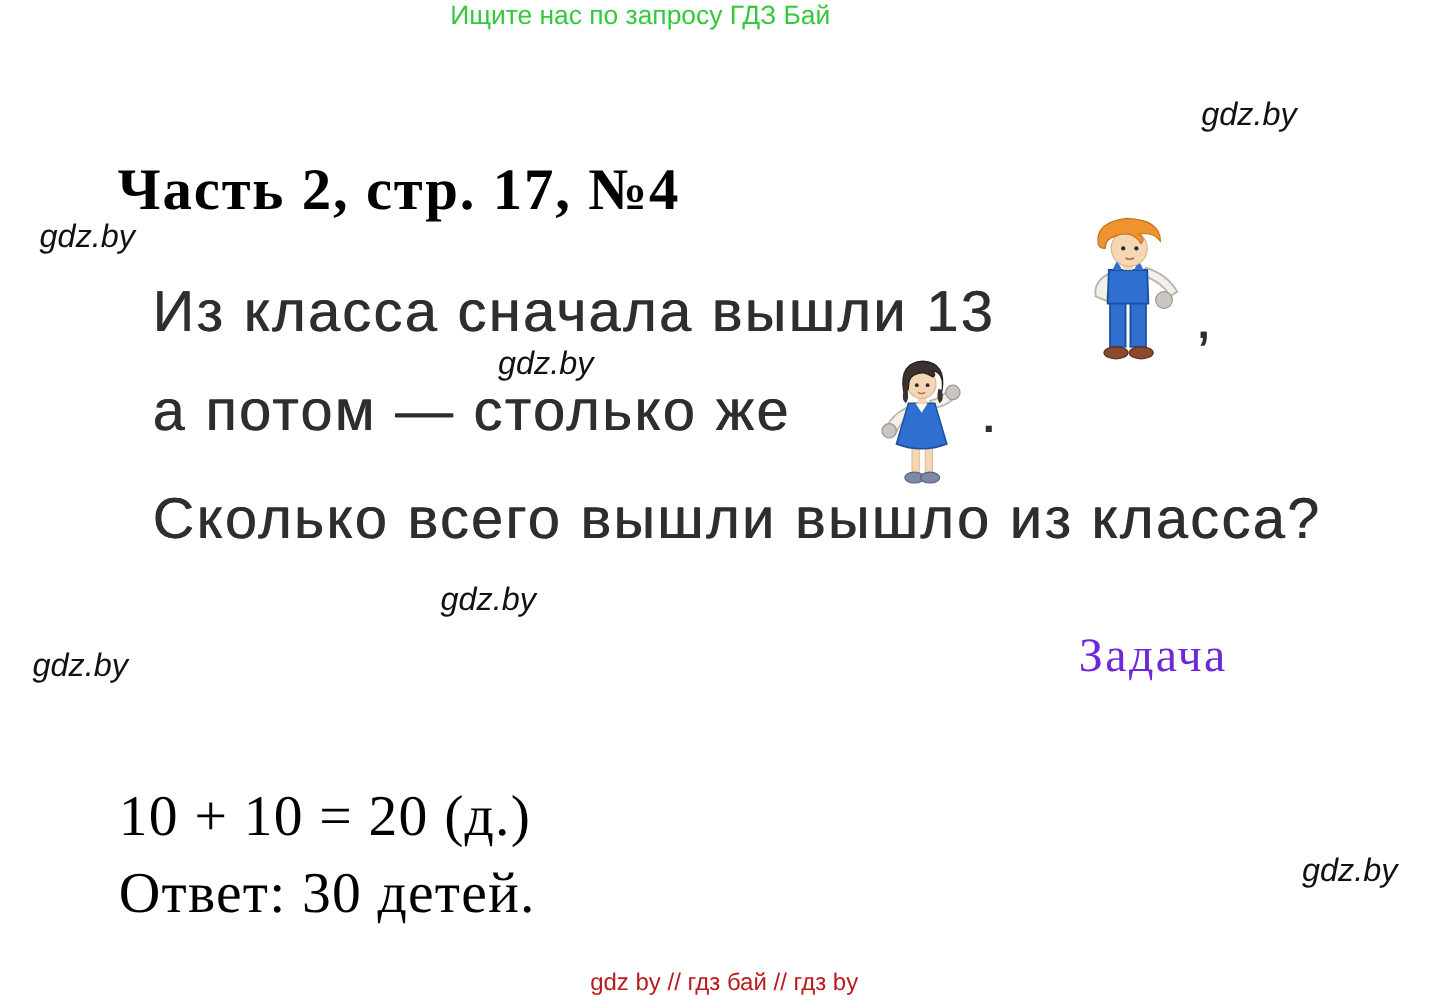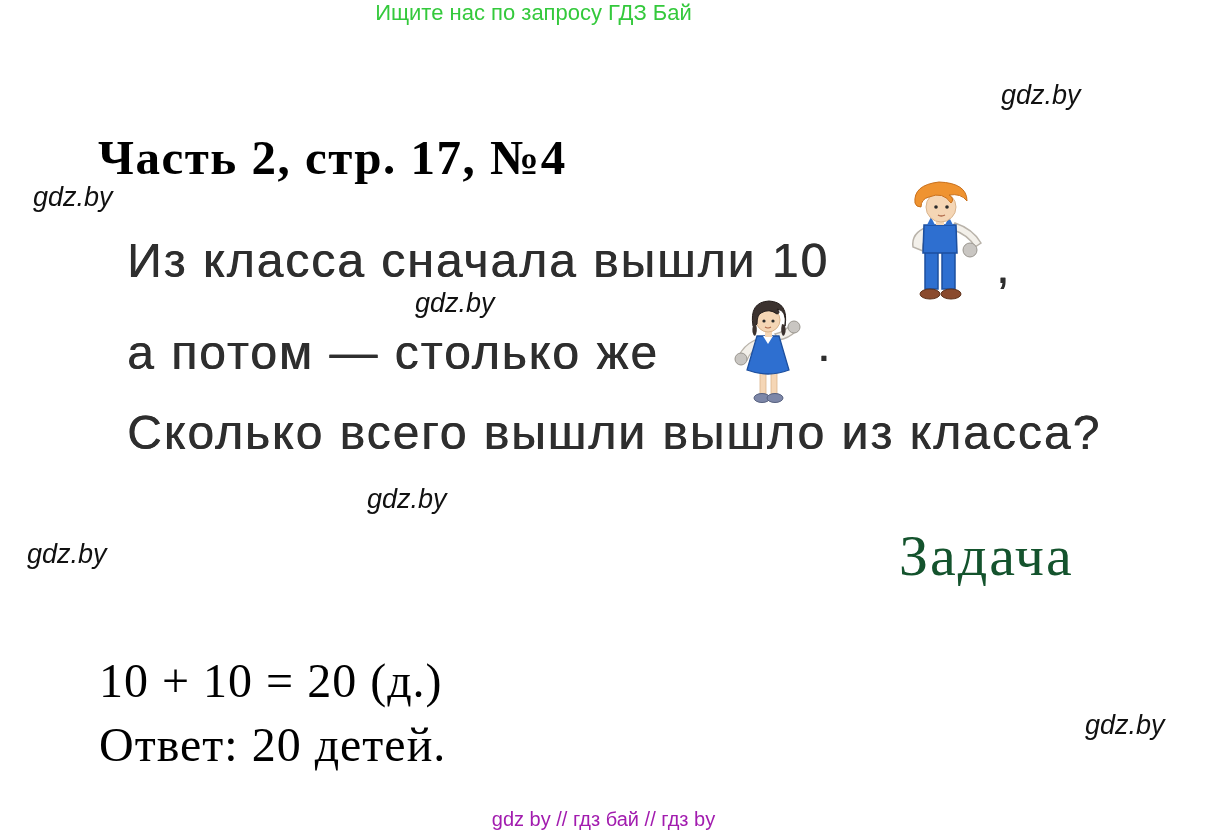--- a/index.html
+++ b/index.html
@@ -33,63 +33,63 @@
     margin-top: 13px;
   }
 
   .problem-line {
     font-size: 48px; color: #2e2e2e; letter-spacing: 2px;
     text-shadow: 0.6px 0 0 currentColor;
     line-height: 1;
   }
   .line1 { left: 127px; top: 237px; }
   .line1-punct { left: 996px; top: 243px; }
-  .line2 { left: 127px; top: 329px; }
+  .line2 { left: 127px; top: 319px; }
   .line2-punct { left: 817px; top: 321px; }
   .line3 { left: 127px; top: 409px; }
 
   .kid-figure { position: absolute; }
   .boy-figure  { left: 891px; top: 177px; width: 100px; height: 126px; }
   .girl-figure { left: 727px; top: 296px; width: 85px;  height: 110px; }
 
   .task-label {
     left: 899px; top: 522px;
     font-family: "Liberation Serif", serif;
-    font-size: 58px; color: #14532d; letter-spacing: 2px;
+    font-size: 40px; color: #6d28d9; letter-spacing: 2px;
   }
 
   .solution-line {
     font-family: "Liberation Serif", serif;
     font-size: 48px; color: #000000; letter-spacing: 1px;
     line-height: 1;
     text-align: right;
   }
   .equation { left: 99px; top: 657px; }
   .answer   { left: 99px; top: 721px; }
 
   .footer {
     top: 808px; left: 0; width: 1207px; text-align: center;
-    font-size: 20px; color: #a21caf; font-weight: 400;
+    font-size: 20px; color: #b91c1c; font-weight: 400;
   }
 </style>
 </head>
 <body>
 
 <div class="abs banner">Ищите нас по запросу ГДЗ Бай</div>
 
 <div class="abs watermark wm-top-right">gdz.by</div>
 <div class="abs watermark wm-left-1">gdz.by</div>
 <div class="abs watermark wm-mid-1">gdz.by</div>
 <div class="abs watermark wm-mid-2">gdz.by</div>
 <div class="abs watermark wm-left-2">gdz.by</div>
 <div class="abs watermark wm-right">gdz.by</div>
 
 <div class="abs page-title">Часть 2, стр. 17, №4</div>
 
-<div class="abs problem-line line1">Из класса сначала вышли 10</div>
+<div class="abs problem-line line1">Из класса сначала вышли 13</div>
 
 <div class="kid-figure boy-figure">
   <svg viewBox="0 0 100 126" width="100" height="126">
 
     <path d="M60 52 Q78 58 84 70 L90 66 Q82 52 64 46 Z" fill="#f3f0ea" stroke="#b9b3aa" stroke-width="1.5"></path>
 
     <circle cx="79" cy="73" r="7" fill="#c9c6c2" stroke="#9a968f" stroke-width="1"></circle>
 
     <path d="M36 50 Q20 56 22 70 L32 74 Q30 62 42 58 Z" fill="#f3f0ea" stroke="#b9b3aa" stroke-width="1.5"></path>
 
@@ -155,15 +155,15 @@
   </svg>
 </div>
 
 <div class="abs problem-line line2-punct">.</div>
 
 <div class="abs problem-line line3">Сколько всего вышли вышло из класса?</div>
 
 <div class="abs task-label">Задача</div>
 
 <div class="abs solution-line equation">10 + 10 = 20 (д.)</div>
-<div class="abs solution-line answer">Ответ: 20 детей.</div>
+<div class="abs solution-line answer">Ответ: 30 детей.</div>
 
 <div class="abs footer">gdz by  //  гдз бай  //  гдз by</div>
 
 </body></html>

